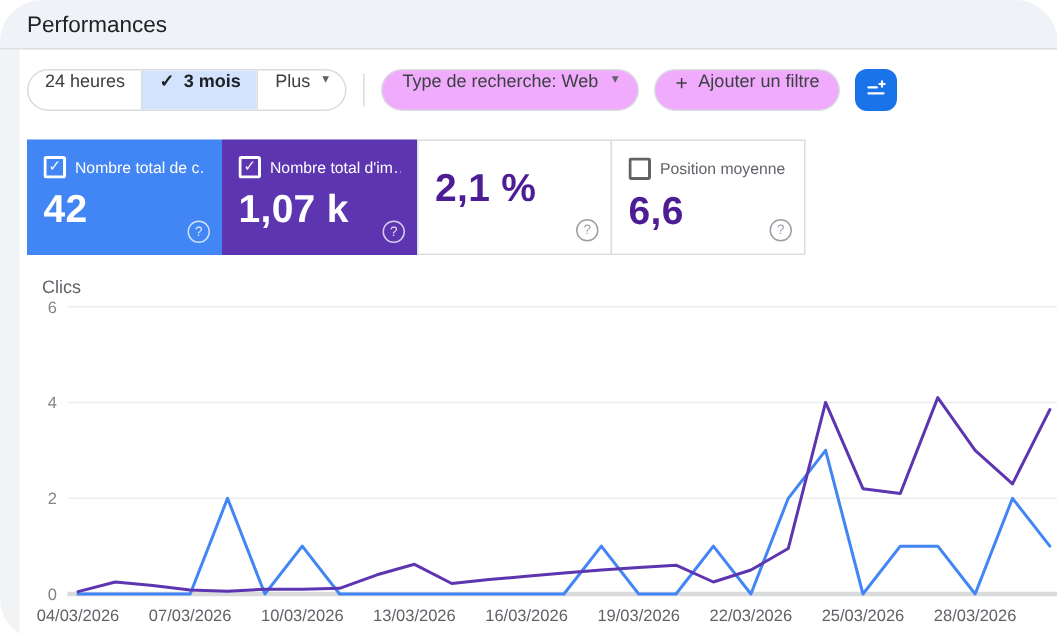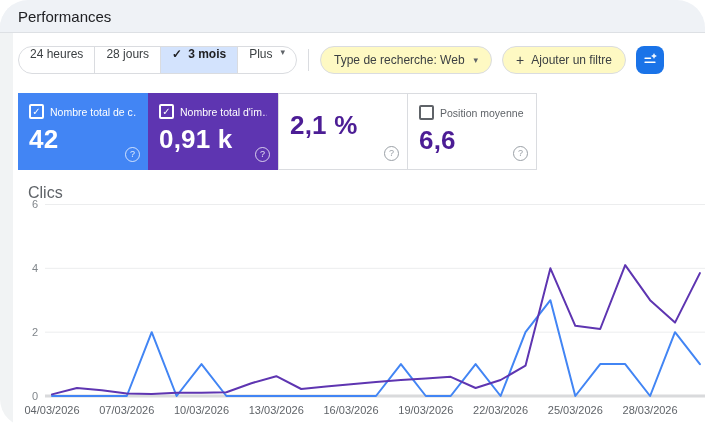--- a/index.html
+++ b/index.html
@@ -13,22 +13,22 @@
   .toolbar{position:absolute;left:18px;top:46px;display:flex;align-items:center;}
   .seg-group{display:flex;align-items:stretch;border:1px solid #dadce0;border-radius:15px;
              overflow:hidden;background:#fff;height:26px;}
   .seg{display:flex;gap:6px;padding:0 11px;font-size:12px;color:#3c4043;
        border-left:1px solid #dadce0;cursor:pointer;white-space:nowrap;}
   .seg:first-child{border-left:none;}
   .seg.selected{background:#d3e3fd;color:#202124;font-weight:700;}
   .check-glyph{font-size:12px;}
   .caret{font-size:9px;color:#5f6368;margin-left:2px;}
   .vdiv{width:1px;height:22px;background:#dadce0;margin:0 11px;}
-  .pill{display:flex;align-items:center;gap:7px;height:26px;padding:0 13px;border:1px solid #dadce0;
-        border-radius:15px;background:#fef9c3;font-size:12px;color:#3c4043;margin-right:10px;
+  .pill{display:flex;gap:7px;height:26px;padding:0 13px;border:1px solid #dadce0;
+        border-radius:15px;background:#f0abfc;font-size:12px;color:#3c4043;margin-right:10px;
         white-space:nowrap;cursor:pointer;}
   .plus-glyph{font-size:14px;color:#3c4043;}
   .filter-btn{width:28px;height:28px;border-radius:8px;background:#1a73e8;display:flex;
               align-items:center;justify-content:center;cursor:pointer;border:none;}
 
   .cards{position:absolute;left:18px;top:93px;display:flex;}
   .card{position:relative;width:130px;height:77px;box-sizing:border-box;padding:11px 11px 0 11px;cursor:pointer;}
   .card.plain{background:#fff;border:1px solid #dadce0;}
   .card.plain + .card.plain{margin-left:-1px;}
   .card.colored{color:#fff;}
@@ -37,38 +37,35 @@
   .card.plain .card-label-row{color:#5f6368;}
   .cbx{flex:0 0 auto;width:11px;height:11px;border:2px solid currentColor;border-radius:2px;
        display:flex;align-items:center;justify-content:center;font-size:10px;line-height:1;}
   .card-value{font-size:26px;font-weight:700;margin-top:5px;letter-spacing:.2px;}
   .card.plain .card-value{color:#4c1d95;}
   .help-icon{position:absolute;right:8px;bottom:8px;width:13px;height:13px;border-radius:50%;
              border:1px solid rgba(255,255,255,.75);color:rgba(255,255,255,.85);
              display:flex;align-items:center;justify-content:center;font-size:9px;line-height:1;}
   .card.plain .help-icon{border-color:#9aa0a6;color:#9aa0a6;}
 
-  .chart-ylabel{position:absolute;left:28px;top:184px;font-size:16px;color:#5f6368;}
+  .chart-ylabel{position:absolute;left:28px;top:184px;font-size:12px;color:#5f6368;}
   #chart-svg{position:absolute;left:0;top:0;width:705px;height:427px;pointer-events:none;}
 </style>
 </head>
 <body>
 
 <div class="screen">
   <div class="left-strip"></div>
   <div class="top-band"></div>
   <h1 class="page-title">Performances</h1>
 
   <div class="toolbar">
     <div class="seg-group">
       <div class="seg">
         <span>24 heures</span>
-      </div>
-      <div class="seg">
-        <span>28 jours</span>
       </div>
       <div class="seg selected">
         <span class="check-glyph">✓</span>
         <span>3 mois</span>
       </div>
       <div class="seg">
         <span>Plus</span>
         <span class="caret">▾</span>
       </div>
     </div>
@@ -105,21 +102,21 @@
       <div class="card-value">42</div>
       <span class="help-icon">?</span>
     </div>
     <div class="card colored" style="background: rgb(94, 53, 177);">
       <div class="card-label-row">
         <span class="cbx">
             <span>✓</span>
           </span>
         <span>Nombre total d'im…</span>
       </div>
-      <div class="card-value">0,91 k</div>
+      <div class="card-value">1,07 k</div>
       <span class="help-icon">?</span>
     </div>
     <div class="card plain">
       <div class="card-value">2,1 %</div>
       <span class="help-icon">?</span>
     </div>
     <div class="card plain">
       <div class="card-label-row">
         <span class="cbx"></span>
         <span>Position moyenne</span>

